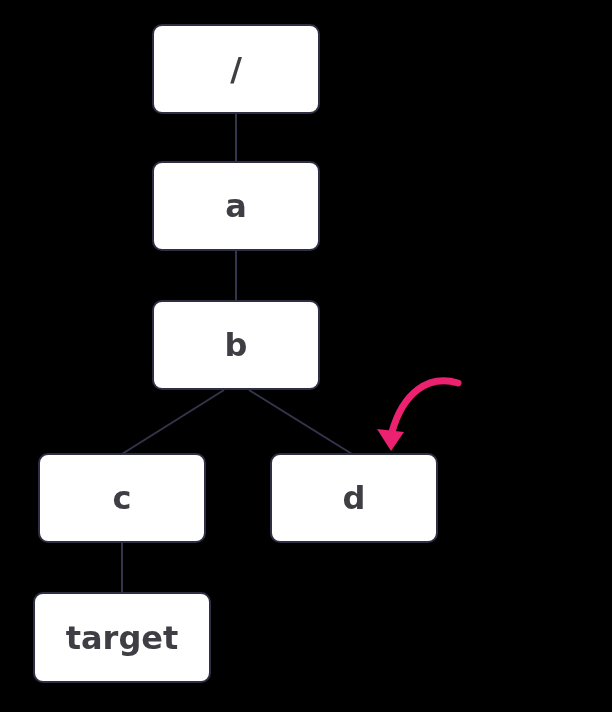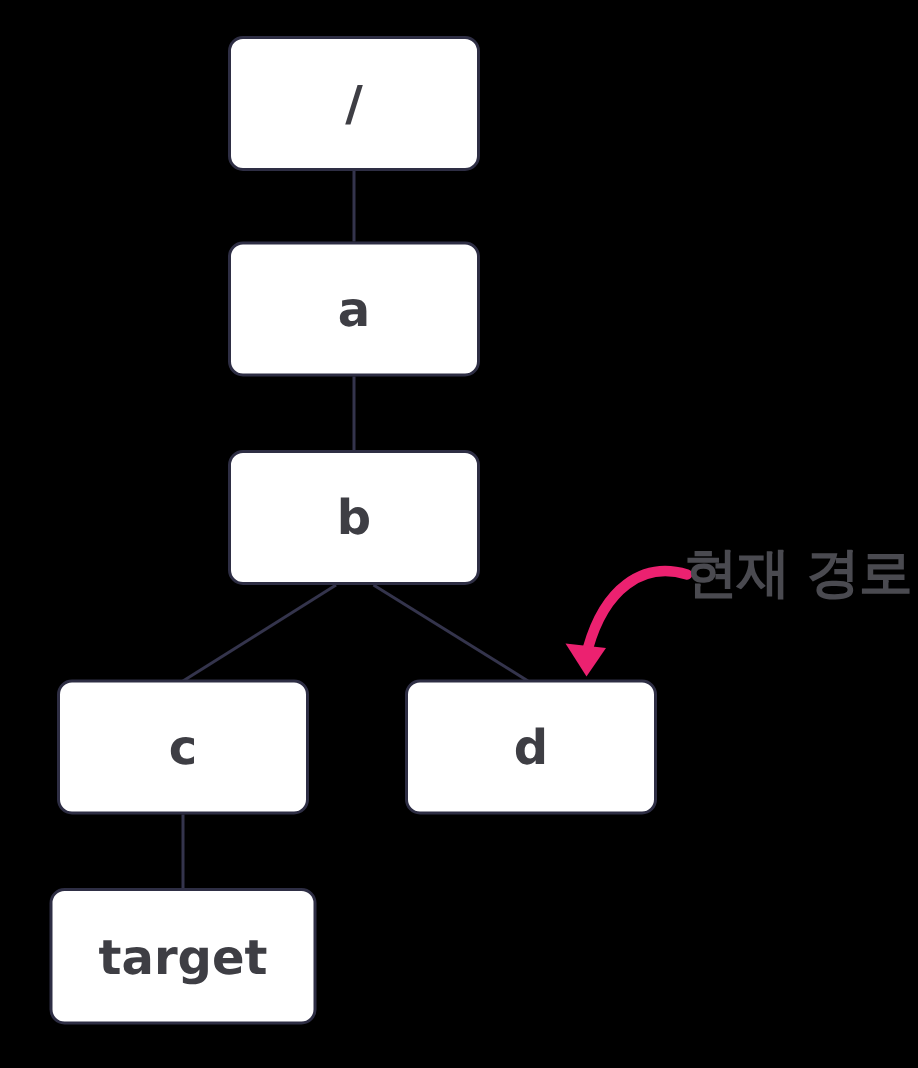--- a/index.html
+++ b/index.html
@@ -99,15 +99,14 @@
   </div>
 
   <div class="node" id="node-d">
     <span>d</span>
   </div>
 
   <div class="node" id="node-target">
     <span>target</span>
   </div>
 
-  <div class="annotation">현재 경로</div>
 
 </div>
 
 </body></html>

